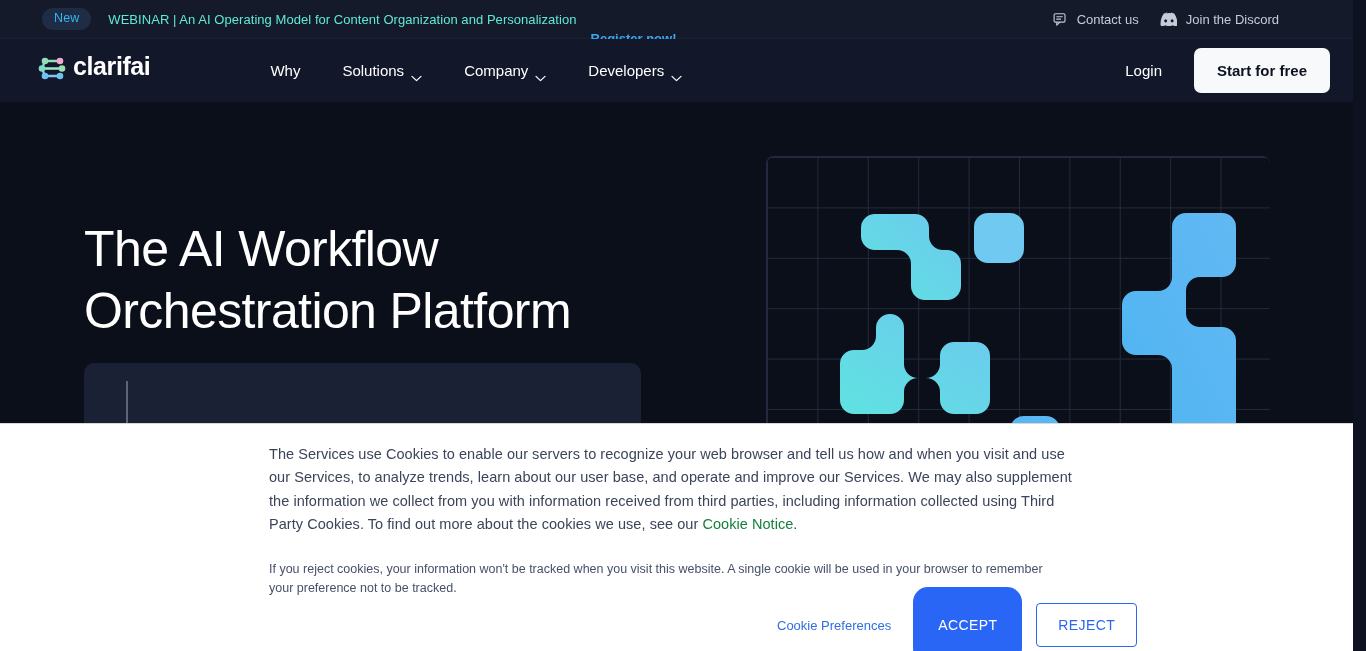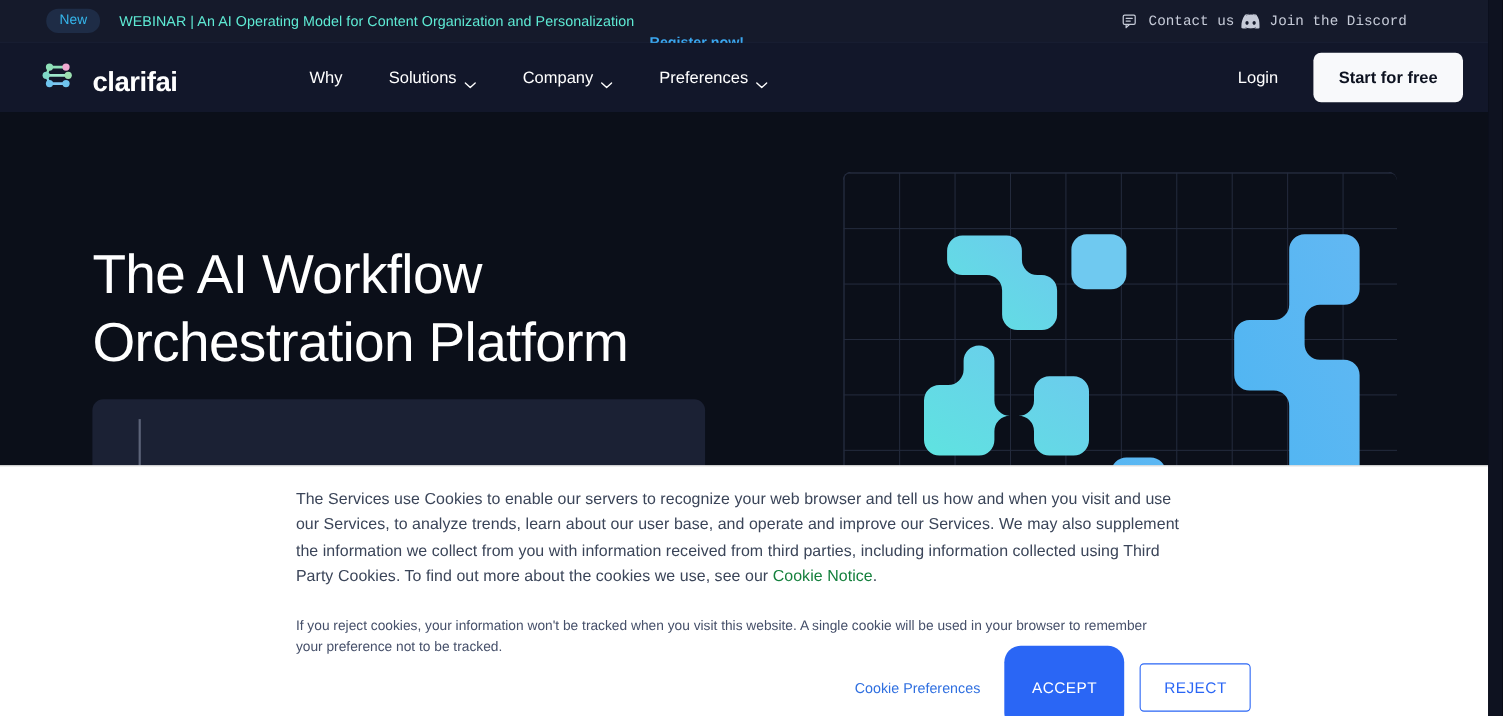--- a/index.html
+++ b/index.html
@@ -68,22 +68,21 @@
     margin-left: 14px;
     text-decoration: none;
     white-space: nowrap;
     margin-top: 38px;
   }
   .announce-right {
     position: absolute;
     right: 74px;
     display: flex;
     align-items: flex-start;
-    gap: 5px;
-    font-family: Liberation Mono, monospace;
+    gap: 20px;
   }
   .announce-link {
     display: flex;
     align-items: center;
     gap: 9px;
     color: #c6cbd8;
     font-size: 13px;
     text-decoration: none;
     white-space: nowrap;
   }
@@ -94,23 +93,23 @@
     position: absolute;
     left: 0; top: 39px;
     width: 1353px;
     height: 63px;
     background: #12172a;
     display: flex;
     align-items: center;
   }
   .brand {
     display: flex;
-    align-items: flex-end;
+    align-items: flex-start;
     margin-left: 36px;
-    gap: 15px;
+    gap: 4px;
     text-decoration: none;
   }
   .brand-word {
     color: #ffffff;
     font-size: 25px;
     font-weight: bold;
     letter-spacing: -0.4px;
     line-height: 1;
   }
   .nav-links {
@@ -375,21 +374,21 @@
         </a>
         <a class="nav-item" href="#">
           <span>Company</span>
           <span class="chev">
             <svg width="11" height="7" viewBox="0 0 11 7" fill="none">
                 <path d="M1 1.4 5.5 5.6 10 1.4" stroke="#ffffff" stroke-width="1.25" stroke-linecap="round" stroke-linejoin="round"></path>
               </svg>
           </span>
         </a>
         <a class="nav-item" href="#">
-          <span>Preferences</span>
+          <span>Developers</span>
           <span class="chev">
             <svg width="11" height="7" viewBox="0 0 11 7" fill="none">
                 <path d="M1 1.4 5.5 5.6 10 1.4" stroke="#ffffff" stroke-width="1.25" stroke-linecap="round" stroke-linejoin="round"></path>
               </svg>
           </span>
         </a>
       </div>
 
       <div class="nav-right">
         <a class="login-link" href="#">Login</a>

